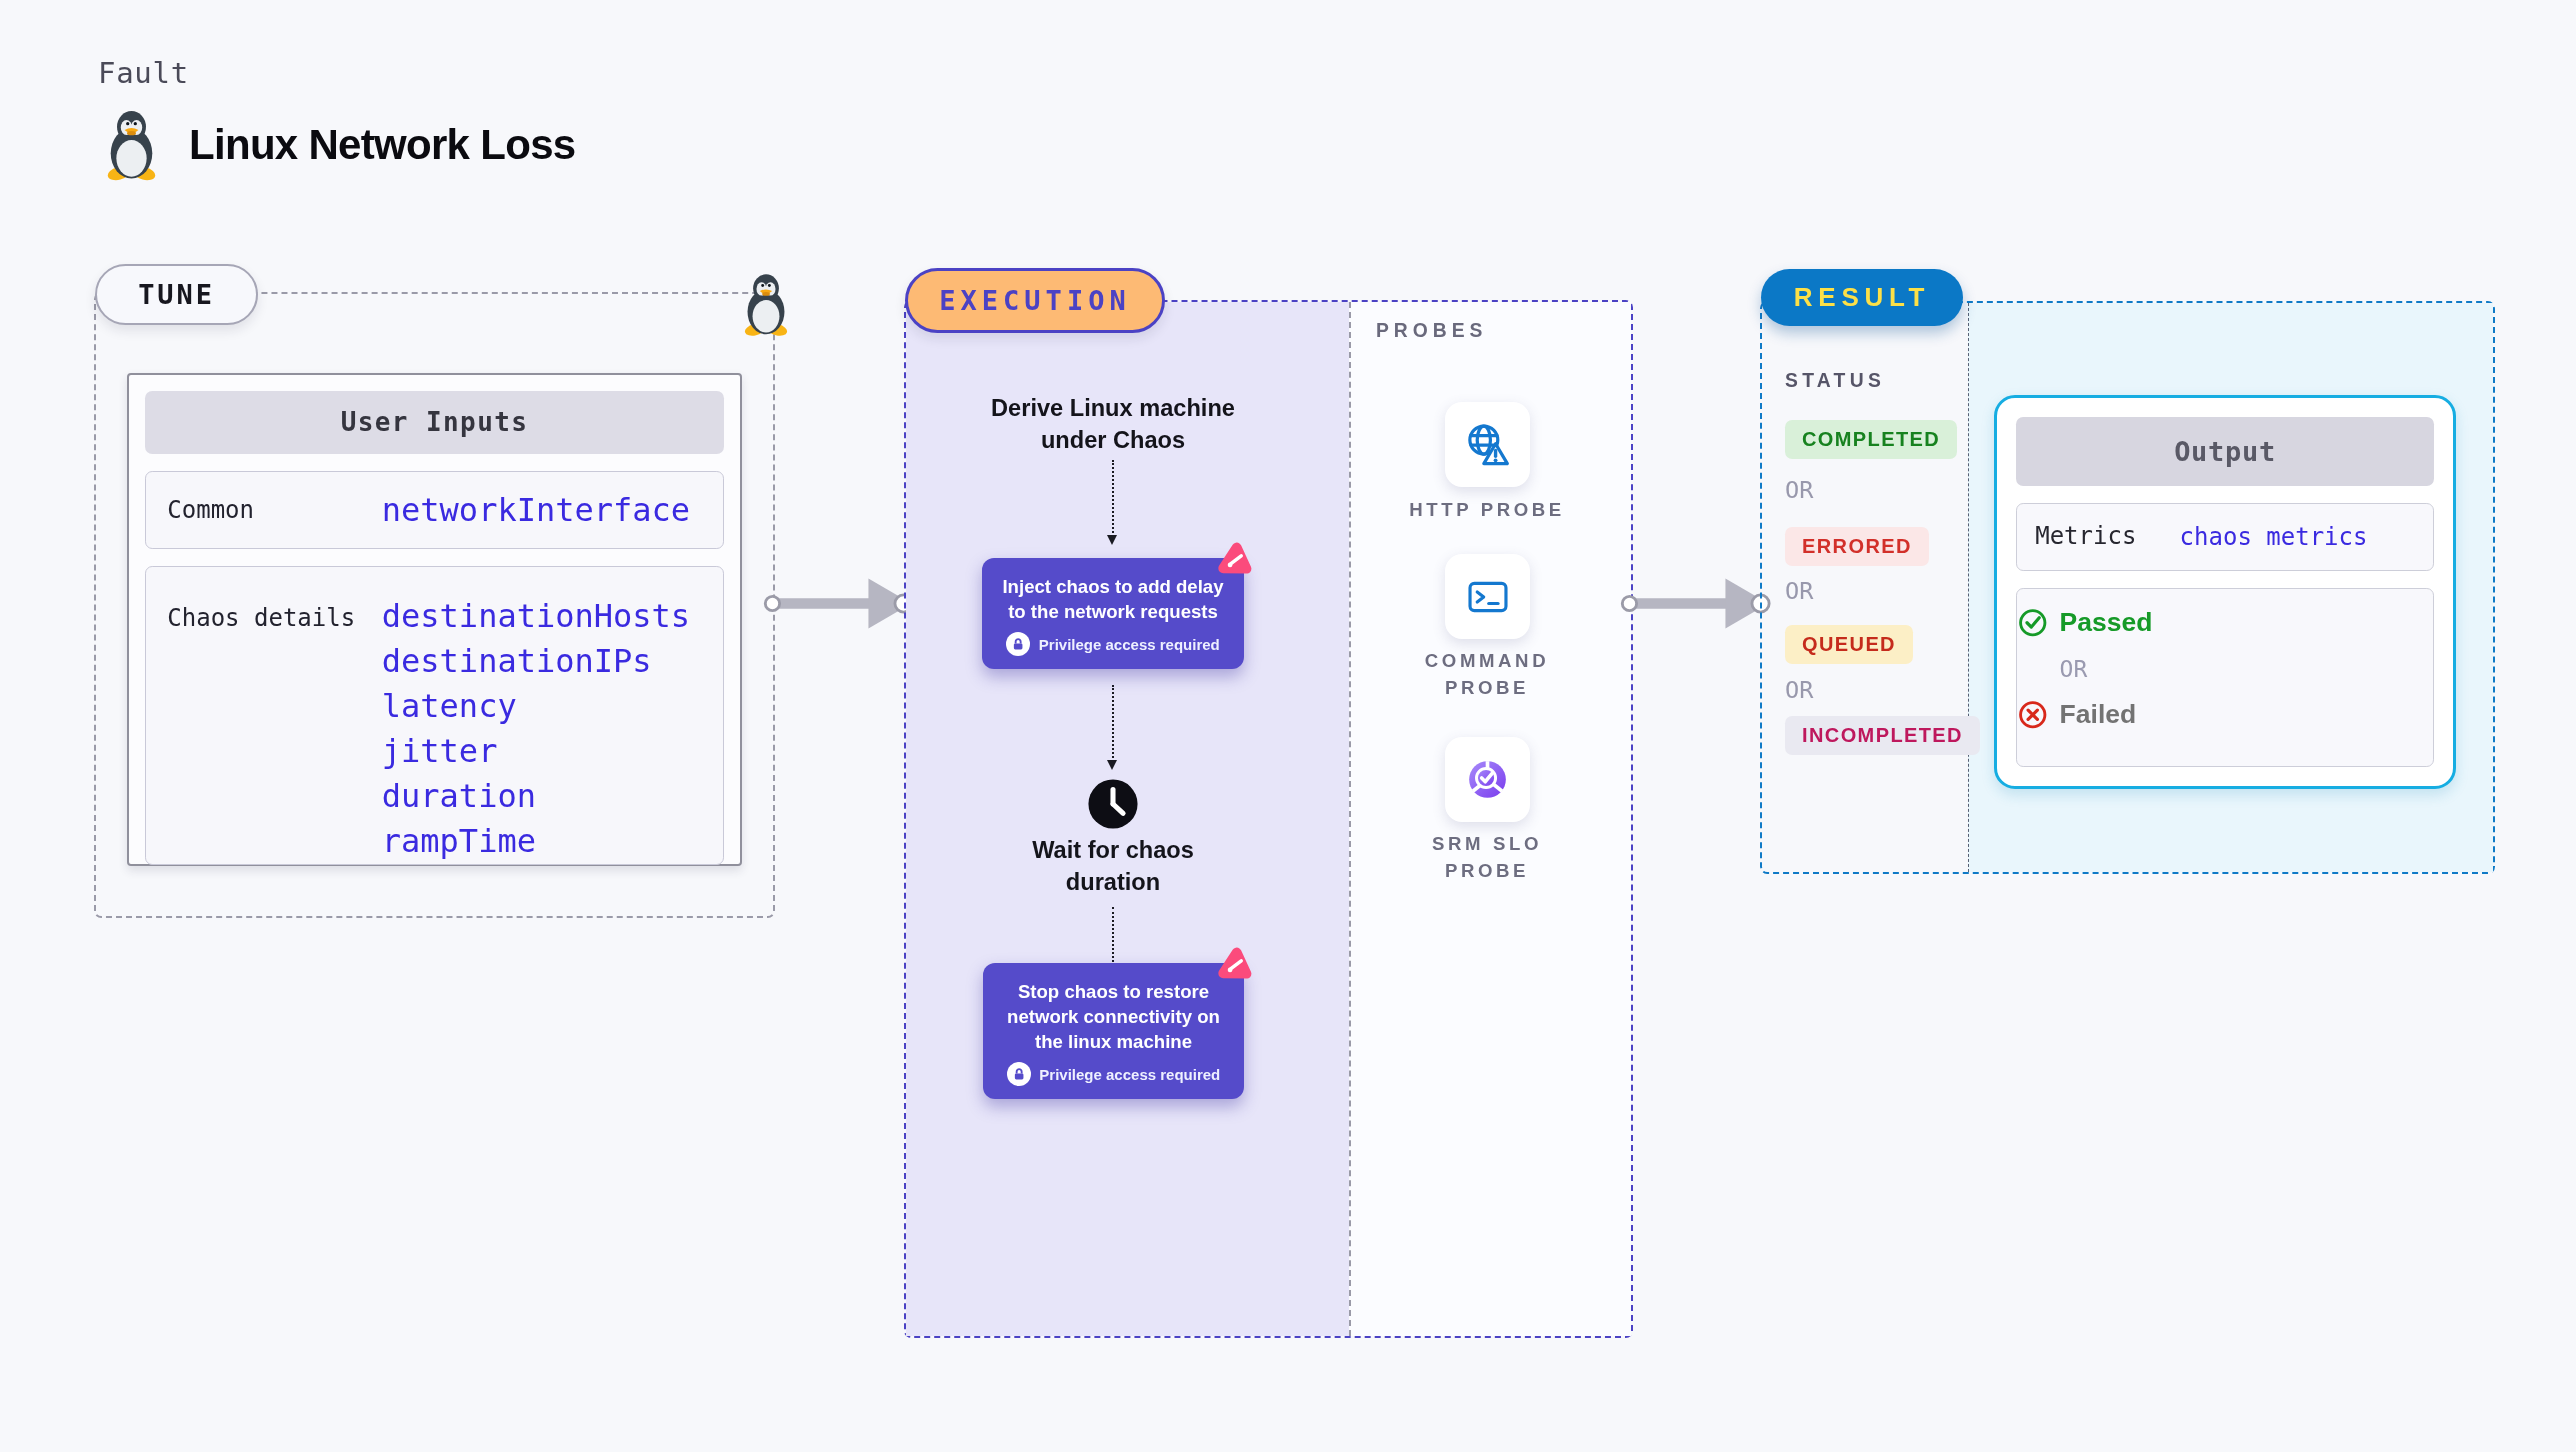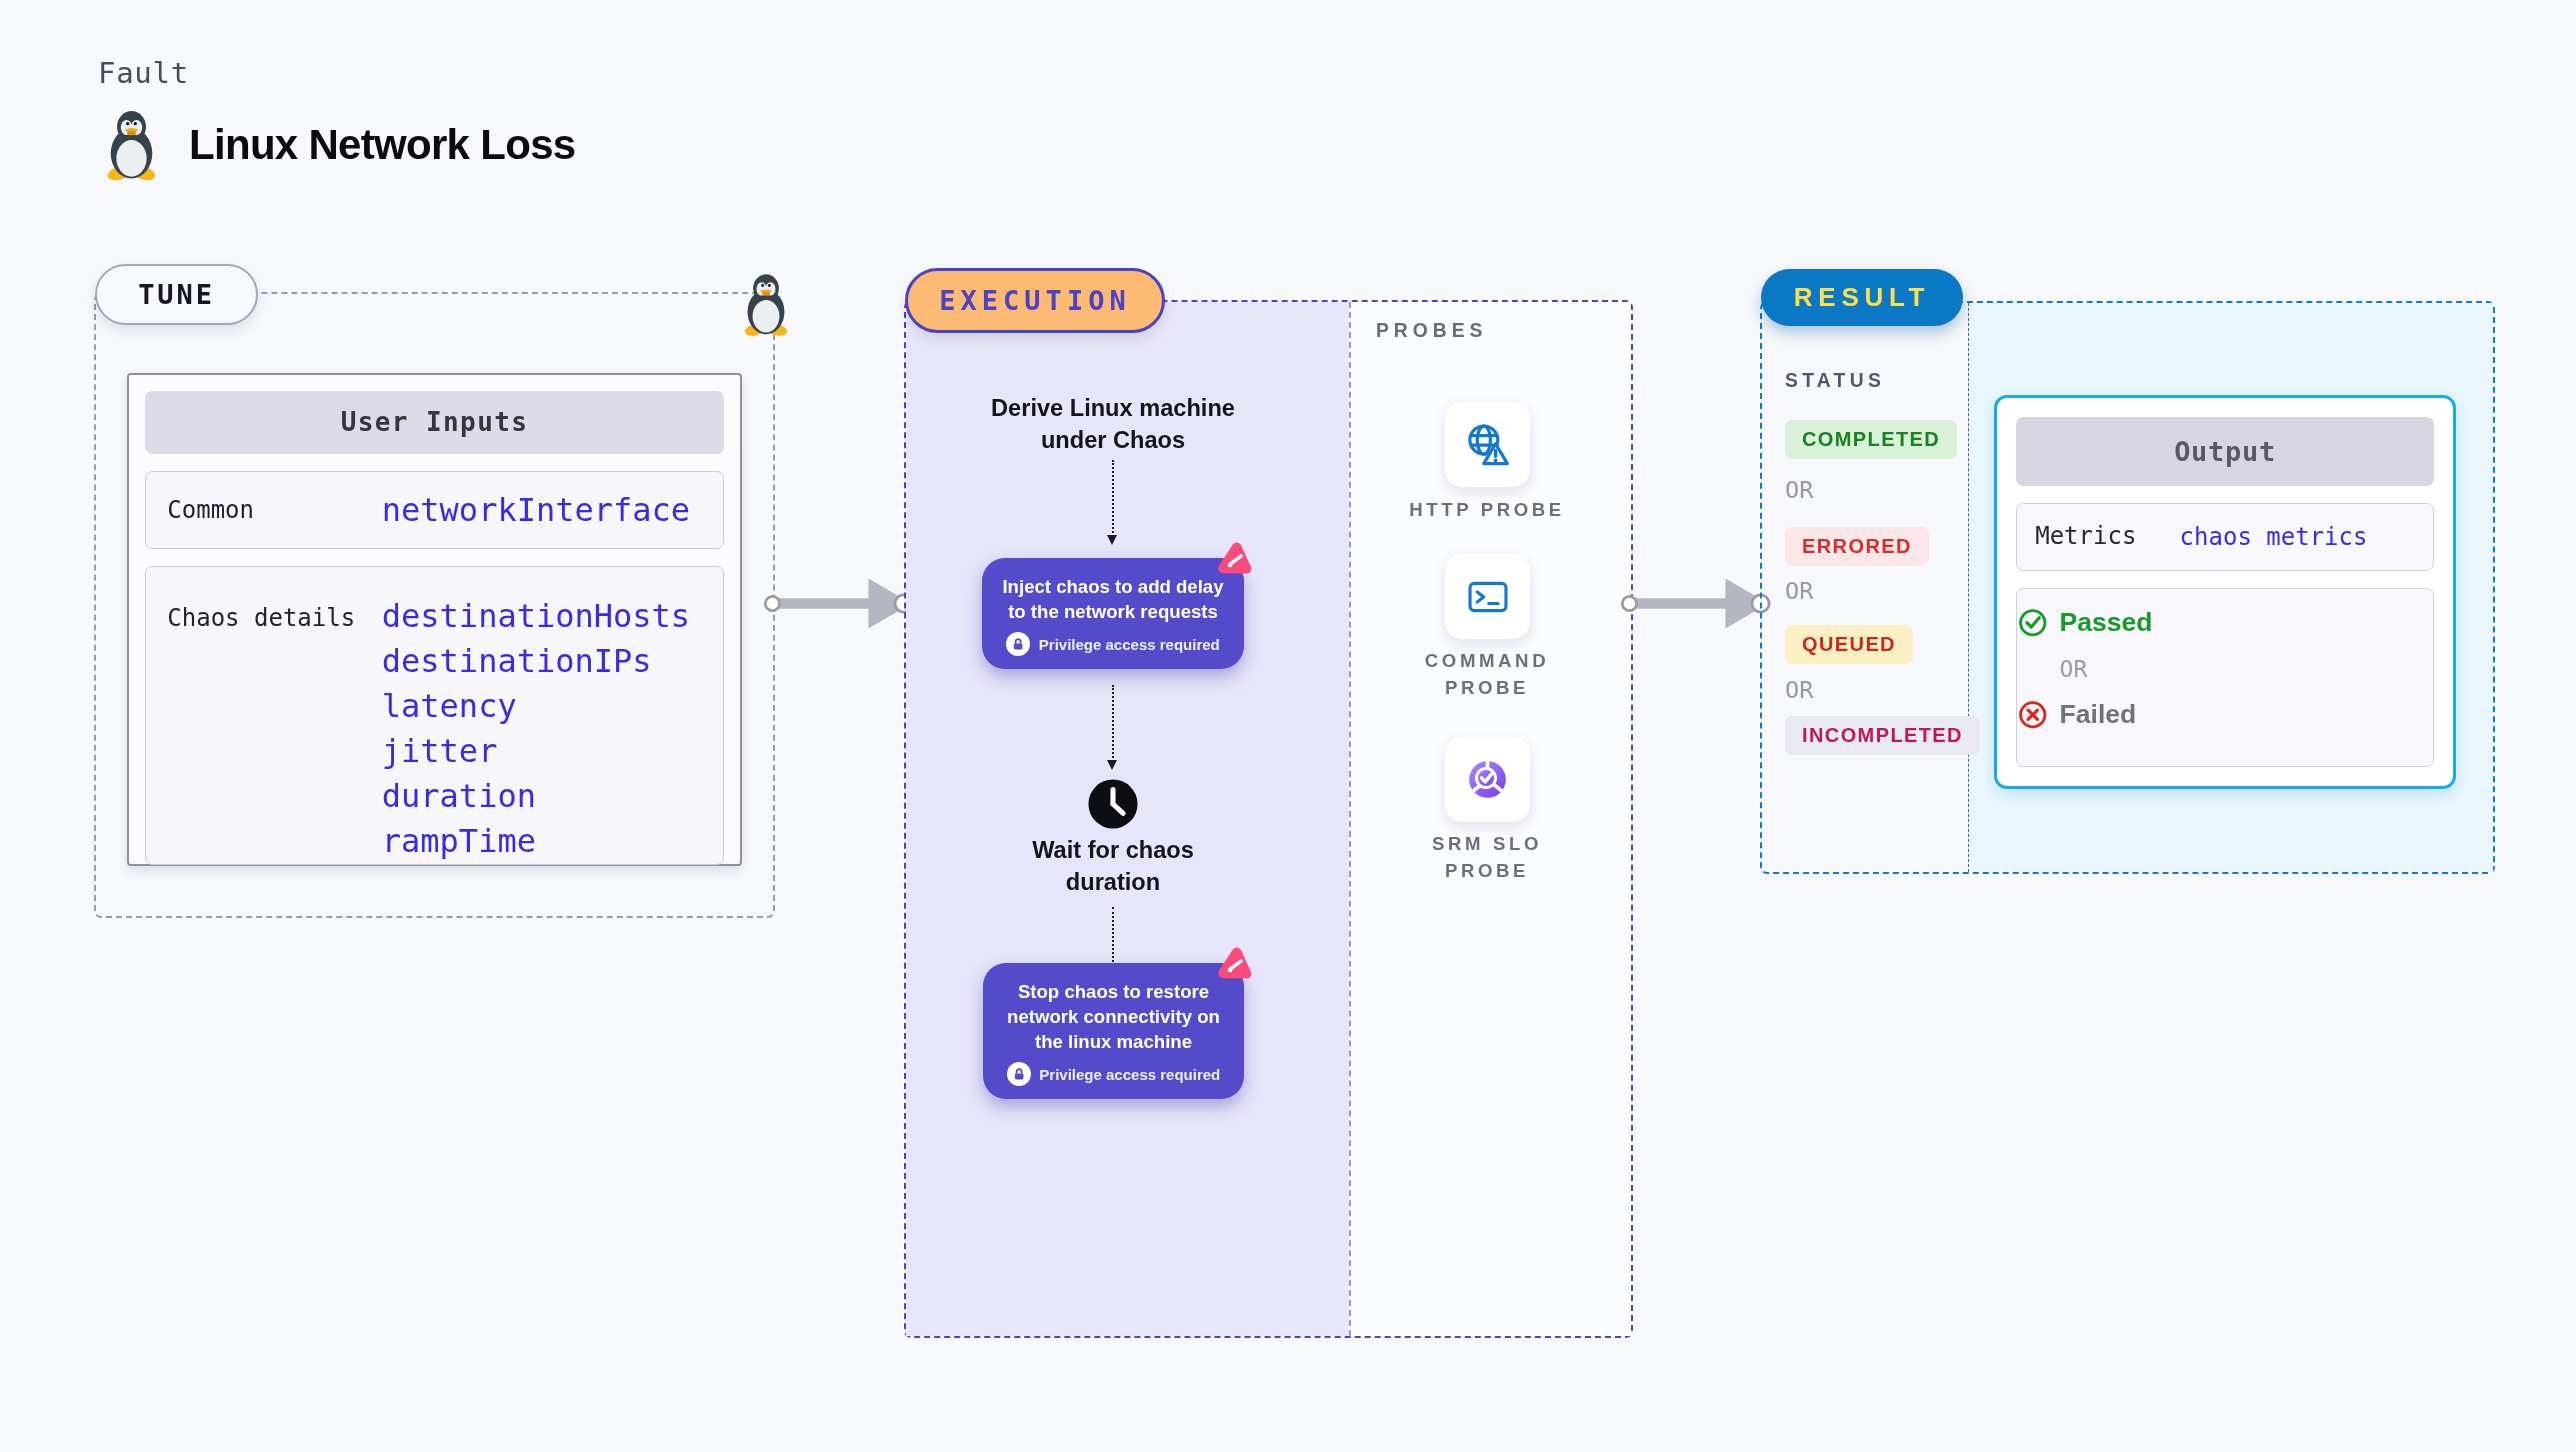--- a/index.html
+++ b/index.html
@@ -46,21 +46,21 @@
   .row-chaos .input-label{padding-top:37px;}
   .input-values{display:flex;flex-direction:column;justify-content:center;font-size:32px;font-weight:500;
                 color:#3a2ae0;}
   .row-chaos .input-values{justify-content:flex-start;padding-top:27px;line-height:45px;}
 
   
   .flow-text{width:308px;text-align:center;font-size:23.6px;line-height:32px;font-weight:800;color:#14141b;z-index:2;}
   .vconn{width:0;border-left:2.9px dotted #1a1a22;z-index:2;}
   .vconn::after{content:'';position:absolute;left:-7.2px;bottom:-10px;border:5.7px solid transparent;
                 border-top:10px solid #1a1a22;}
-  .chaos-node{width:262px;background:#554bca;border-radius:23px;box-sizing:border-box;
+  .chaos-node{width:262px;background:#554bca;border-radius:12px;box-sizing:border-box;
               padding:15.8px 14.3px 13px;box-shadow:0 7.2px 15.8px rgba(60,50,160,.35);z-index:3;}
   .node-text{text-align:center;color:#ffffff;font-size:18.6px;line-height:25px;font-weight:700;}
   .priv-row{margin-top:8.6px;display:flex;align-items:center;justify-content:center;gap:8.6px;}
   .lock-circle{width:24px;height:24px;border-radius:50%;background:#ffffff;display:flex;align-items:center;
                justify-content:center;flex:0 0 24px;}
   .priv-text{color:#eef0ff;font-size:15px;font-weight:600;}
   .pink-logo{position:absolute;right:-11.5px;top:-18.6px;width:42px;height:42px;transform:rotate(8deg);}
   .clock-wrap{left:1087px;top:778px;width:52px;height:52px;z-index:2;}
 
   
@@ -75,21 +75,21 @@
   .badge{left:1785px;display:inline-block;padding:7.9px 17px;border-radius:7.2px;font-size:20px;font-weight:800;
          letter-spacing:1.4px;z-index:2;}
   .badge-completed{top:420px;background:#d9f0d9;color:#17821f;}
   .badge-errored{top:527px;background:#fbe7e7;color:#d2302a;}
   .badge-queued{top:625px;background:#fcefc6;color:#c52b1c;}
   .badge-incompleted{top:716px;background:#e9e9f1;color:#be185d;}
   .or-status{left:1785px;font-size:23.6px;color:#9898ac;z-index:2;}
 
   
   .output-panel{left:1994px;top:395px;width:462px;height:394px;background:#ffffff;border:3.6px solid #16ade2;
-                border-radius:13px;box-shadow:0 5.7px 13px rgba(30,140,190,.18);box-sizing:border-box;
+                border-radius:21px;box-shadow:0 5.7px 13px rgba(30,140,190,.18);box-sizing:border-box;
                 padding:18.6px;display:flex;flex-direction:column;gap:17px;z-index:3;}
   .output-header{flex:0 0 69px;background:#d7d6e0;border-radius:7.2px;display:flex;align-items:center;
                  justify-content:center;font-size:27px;font-weight:600;color:#595966;letter-spacing:0.7px;}
   .output-row{background:#f8f8fc;border:1.4px solid #cdced9;border-radius:7.2px;display:flex;}
   .metrics-row{flex:0 0 66px;align-items:center;}
   .proberes-row{flex:1;}
   .output-label{width:163px;padding-left:18.6px;font-size:24px;color:#26262f;box-sizing:border-box;line-height:33px;}
   .proberes-row .output-label{padding-top:23px;}
   .metrics-value{font-size:24px;font-weight:500;color:#3a2ae0;}
   .results-col{display:flex;flex-direction:column;padding-top:18.6px;}

